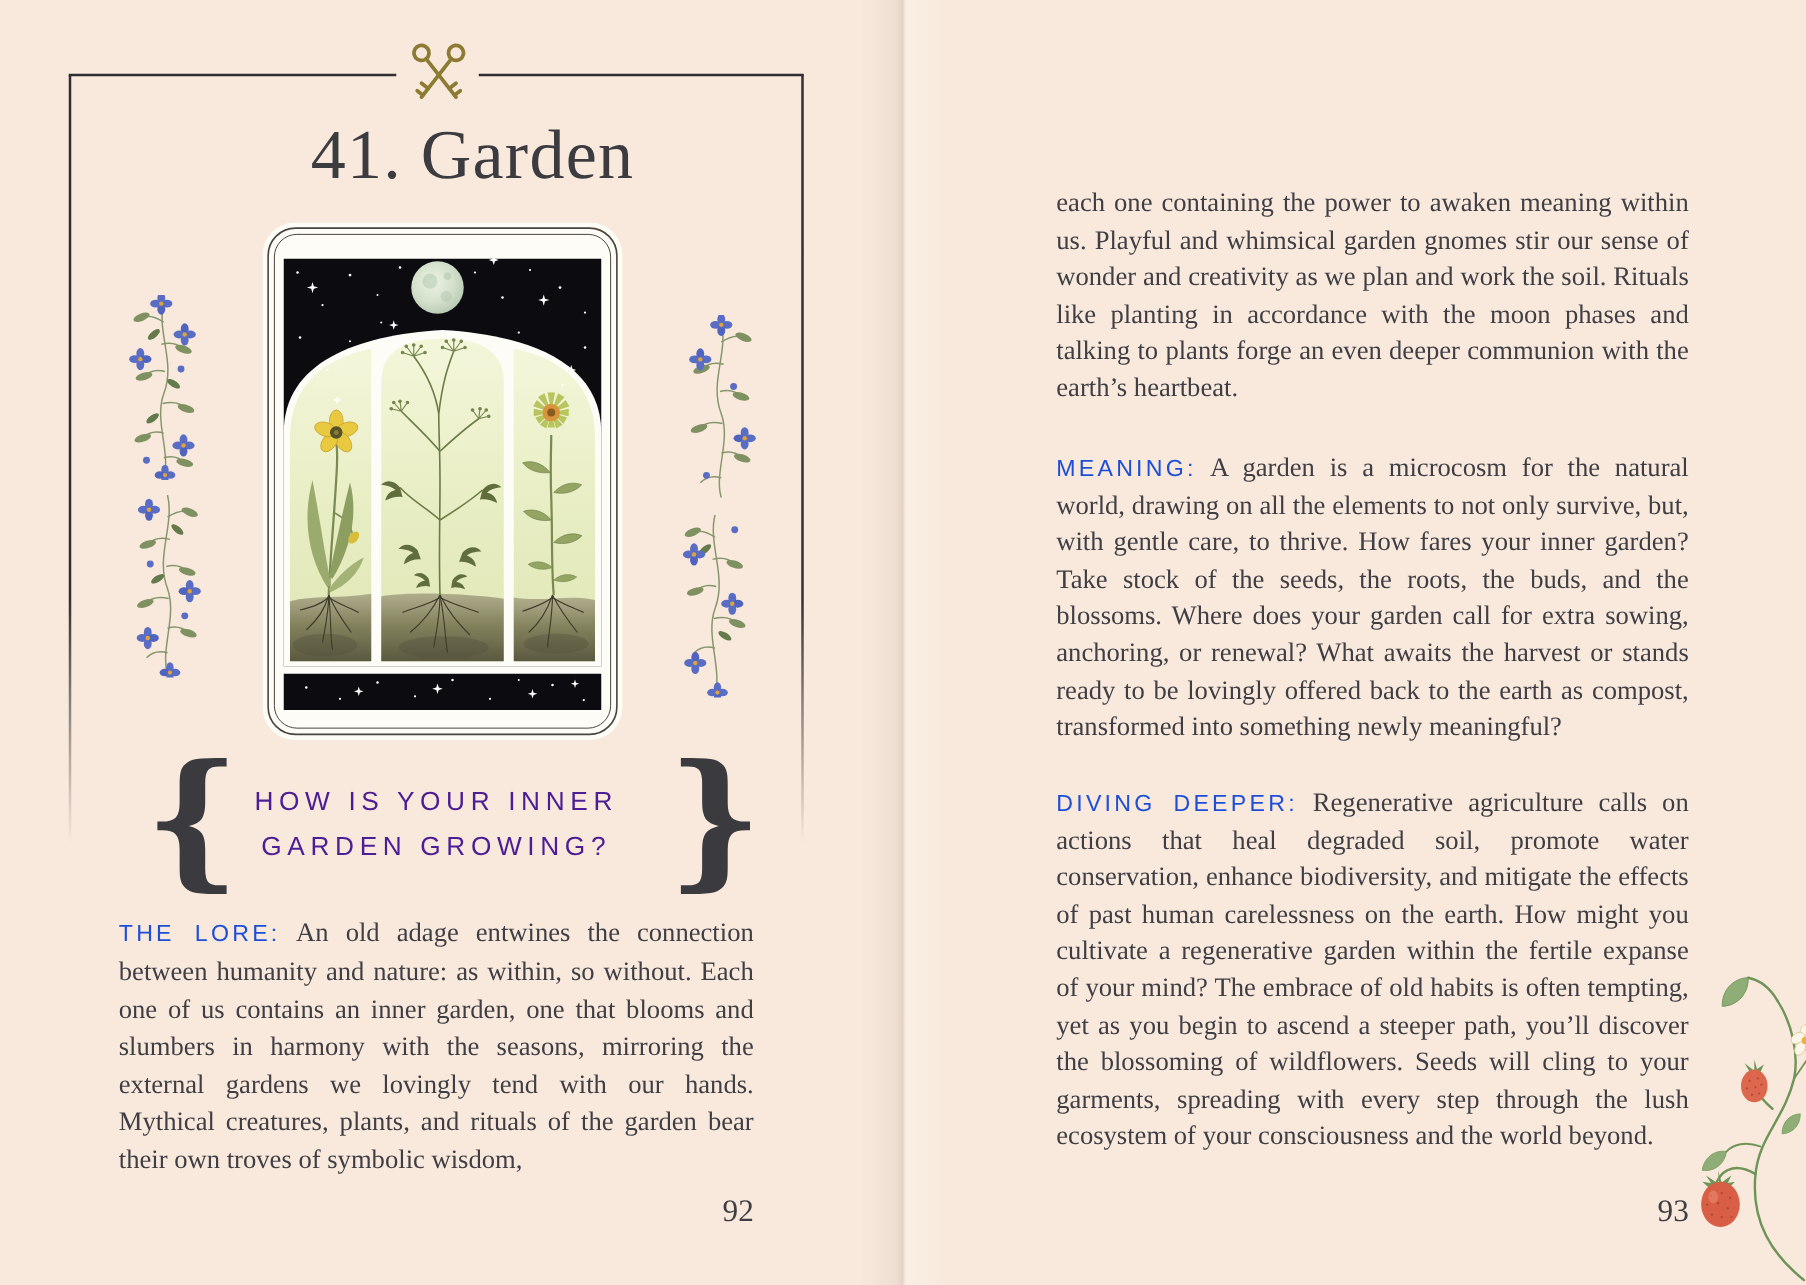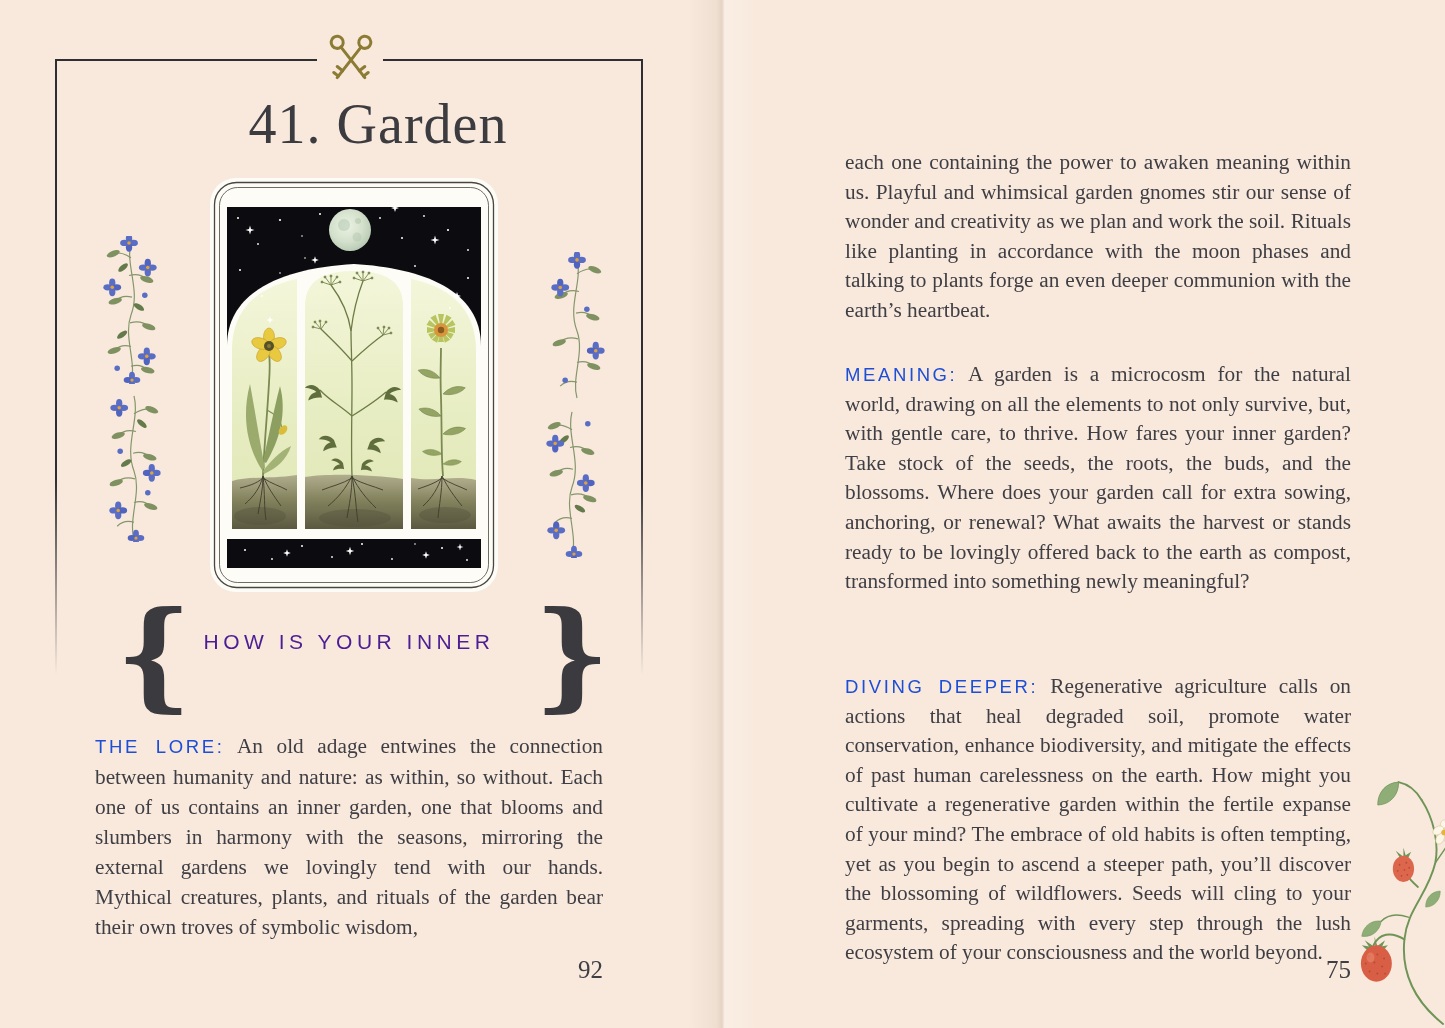--- a/index.html
+++ b/index.html
@@ -48,21 +48,21 @@
     font-family:"Liberation Sans", sans-serif;
     font-size:21px; line-height:36px; letter-spacing:4.5px;
     color:#4c1d95; font-weight:500;
   }
 
   .body-col { text-align:justify; font-size:21.3px; }
   .lore-col  { top:731px; left:95px;  width:508px; line-height:30px; }
   .right-col { left:845px; width:506px; line-height:29.6px;margin-top:44px; }
   .p1 { top:104px; }
   .p2 { top:316px; }
-  .p3 { top:628px; }
+  .p3 { top:584px; }
 
   .seclabel {
     font-family:"Liberation Sans", sans-serif;
     font-size:0.87em; letter-spacing:2.6px; color:#1d4ed8; font-weight:500;
   }
   .ital { }
 
   .pagenum { font-size:25px; color:#3f3e44; text-align:right; }
   .pagenum.left  { top:956px; left:95px;  width:508px; }
   .pagenum.right { top:956px; left:845px; width:506px; }
@@ -543,36 +543,37 @@
           </g>
         <circle cx="46" cy="14" r="2.8" fill="#5a6dc4"></circle>
       </g>
     </svg>
   </div>
 
   <div class="abs brace left">{</div>
   <div class="abs brace right">}</div>
   <div class="abs question">
     <div>HOW IS YOUR INNER</div>
+    <div>GARDEN GROWING?</div>
   </div>
 
   <p class="abs body-col lore-col"><span class="seclabel">THE LORE:</span><span> An old adage entwines the connection between humanity and nature: </span><span class="ital">as within, so without.</span><span> Each one of us contains an inner garden, one that blooms and slumbers in harmony with the seasons, mirroring the external gardens we lovingly tend with our hands. Mythical creatures, plants, and rituals of the garden bear their own troves of symbolic wisdom,</span></p>
 
   <div class="abs pagenum left">92</div>
 </div>
 
 <div>
 
   <p class="abs body-col right-col p1">each one containing the power to awaken meaning within us. Playful and whimsical garden gnomes stir our sense of wonder and creativity as we plan and work the soil. Rituals like planting in accordance with the moon phases and talking to plants forge an even deeper communion with the earth’s heartbeat.</p>
 
   <p class="abs body-col right-col p2"><span class="seclabel">MEANING:</span><span> A garden is a microcosm for the natural world, drawing on all the elements to not only survive, but, with gentle care, to thrive. How fares your inner garden? Take stock of the seeds, the roots, the buds, and the blossoms. Where does your garden call for extra sowing, anchoring, or renewal? What awaits the harvest or stands ready to be lovingly offered back to the earth as compost, transformed into something newly meaningful?</span></p>
 
   <p class="abs body-col right-col p3"><span class="seclabel">DIVING DEEPER:</span><span> Regenerative agriculture calls on actions that heal degraded soil, promote water conservation, enhance biodiversity, and mitigate the effects of past human carelessness on the earth. How might you cultivate a regenerative garden within the fertile expanse of your mind? The embrace of old habits is often tempting, yet as you begin to ascend a steeper path, you’ll discover the blossoming of wildflowers. Seeds will cling to your garments, spreading with every step through the lush ecosystem of your consciousness and the world beyond.</span></p>
 
-  <div class="abs pagenum right">75</div>
+  <div class="abs pagenum right">93</div>
 
   <div class="abs strawberry">
     <svg viewBox="0 0 90 260" width="87" height="262" preserveAspectRatio="none">
       <g stroke="#6f9457" fill="none" stroke-width="2" stroke-linecap="round">
         <path d="M88,256 C62,236 44,210 48,172 C51,142 72,128 80,96 C84,76 78,52 66,34"></path>
         <path d="M48,172 C34,164 22,166 16,178"></path>
         <path d="M62,120 C52,112 46,104 47,92"></path>
         <path d="M66,34 C60,24 52,18 42,16"></path>
         <path d="M80,96 C86,88 90,82 93,78" stroke-width="1.5"></path>
         <path d="M52,150 C40,146 30,148 24,154" stroke-width="1.5"></path>

